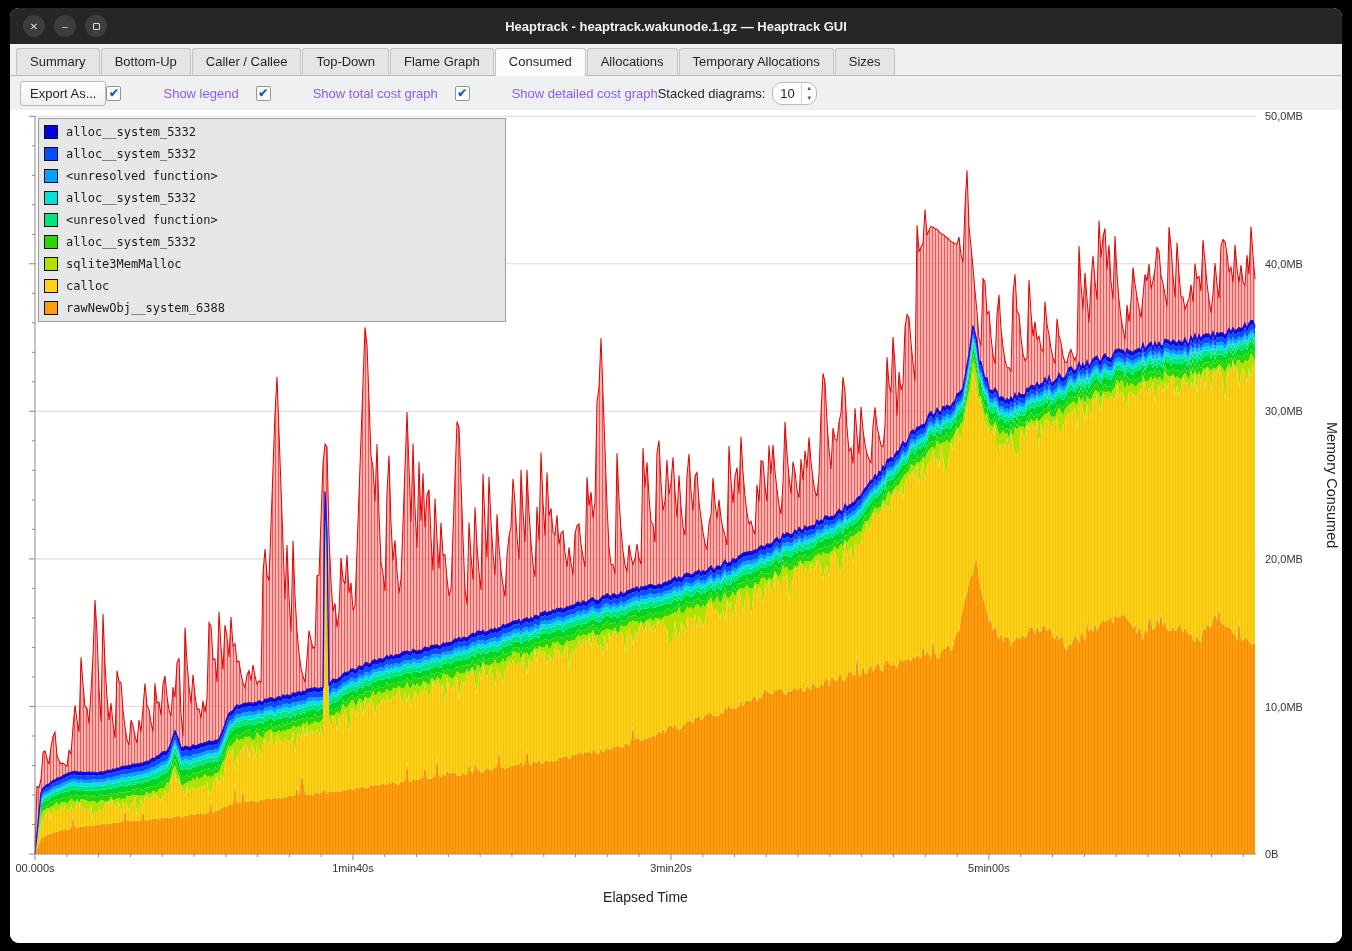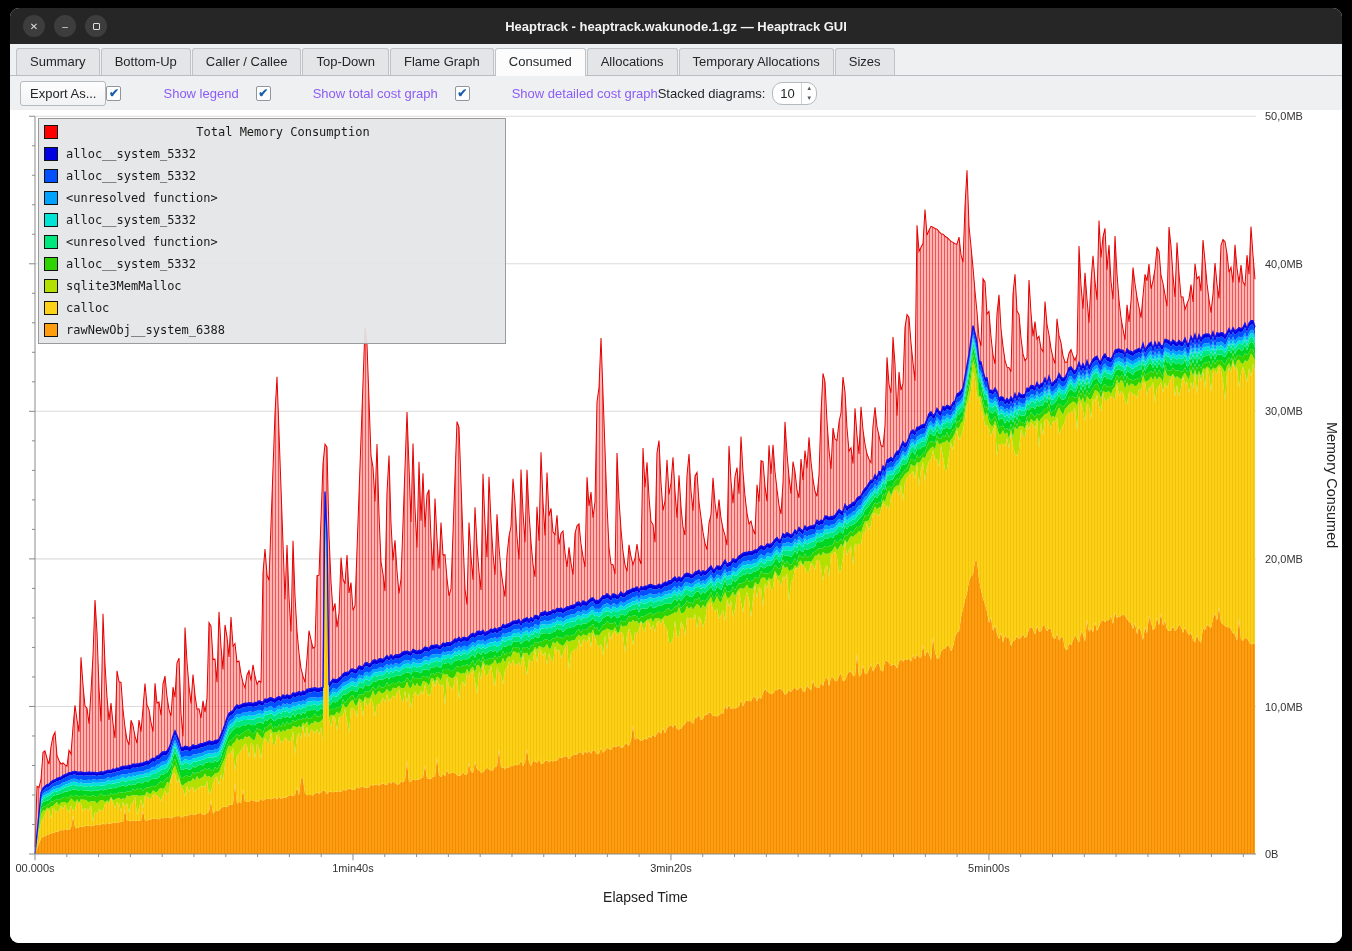--- a/index.html
+++ b/index.html
@@ -213,24 +213,20 @@
         <text x="1255" y="152.60000000000002" font-size="11" fill="#333" font-family="Liberation Sans, sans-serif">40,0MB</text>
         <text x="1255" y="10" font-size="11" fill="#333" font-family="Liberation Sans, sans-serif">50,0MB</text>
         <text x="25" y="736" text-anchor="middle" font-size="11" fill="#333" font-family="Liberation Sans, sans-serif">00.000s</text>
         <text x="342.96875" y="736" text-anchor="middle" font-size="11" fill="#333" font-family="Liberation Sans, sans-serif">1min40s</text>
         <text x="660.9375" y="736" text-anchor="middle" font-size="11" fill="#333" font-family="Liberation Sans, sans-serif">3min20s</text>
         <text x="978.90625" y="736" text-anchor="middle" font-size="11" fill="#333" font-family="Liberation Sans, sans-serif">5min00s</text>
         <text x="635.5" y="765" text-anchor="middle" font-size="14" fill="#222" font-family="Liberation Sans, sans-serif">Elapsed Time</text>
         <text x="1317" y="362.5" text-anchor="middle" font-size="14" fill="#222" font-family="Liberation Sans, sans-serif" transform="rotate(90 1317 362.5)">Memory Consumed</text>
       </svg>
     <div class="legend" id="legend">
-        <div class="lrow titlerow">
-          <span class="lswatch" style="background: rgb(255, 0, 0);"></span>
-          <span class="ltext">Total Memory Consumption</span>
-        </div>
         <div class="lrow">
           <span class="lswatch" style="background: rgb(0, 0, 225);"></span>
           <span class="ltext">alloc__system_5332</span>
         </div>
         <div class="lrow">
           <span class="lswatch" style="background: rgb(0, 80, 255);"></span>
           <span class="ltext">alloc__system_5332</span>
         </div>
         <div class="lrow">
           <span class="lswatch" style="background: rgb(0, 161, 255);"></span>

